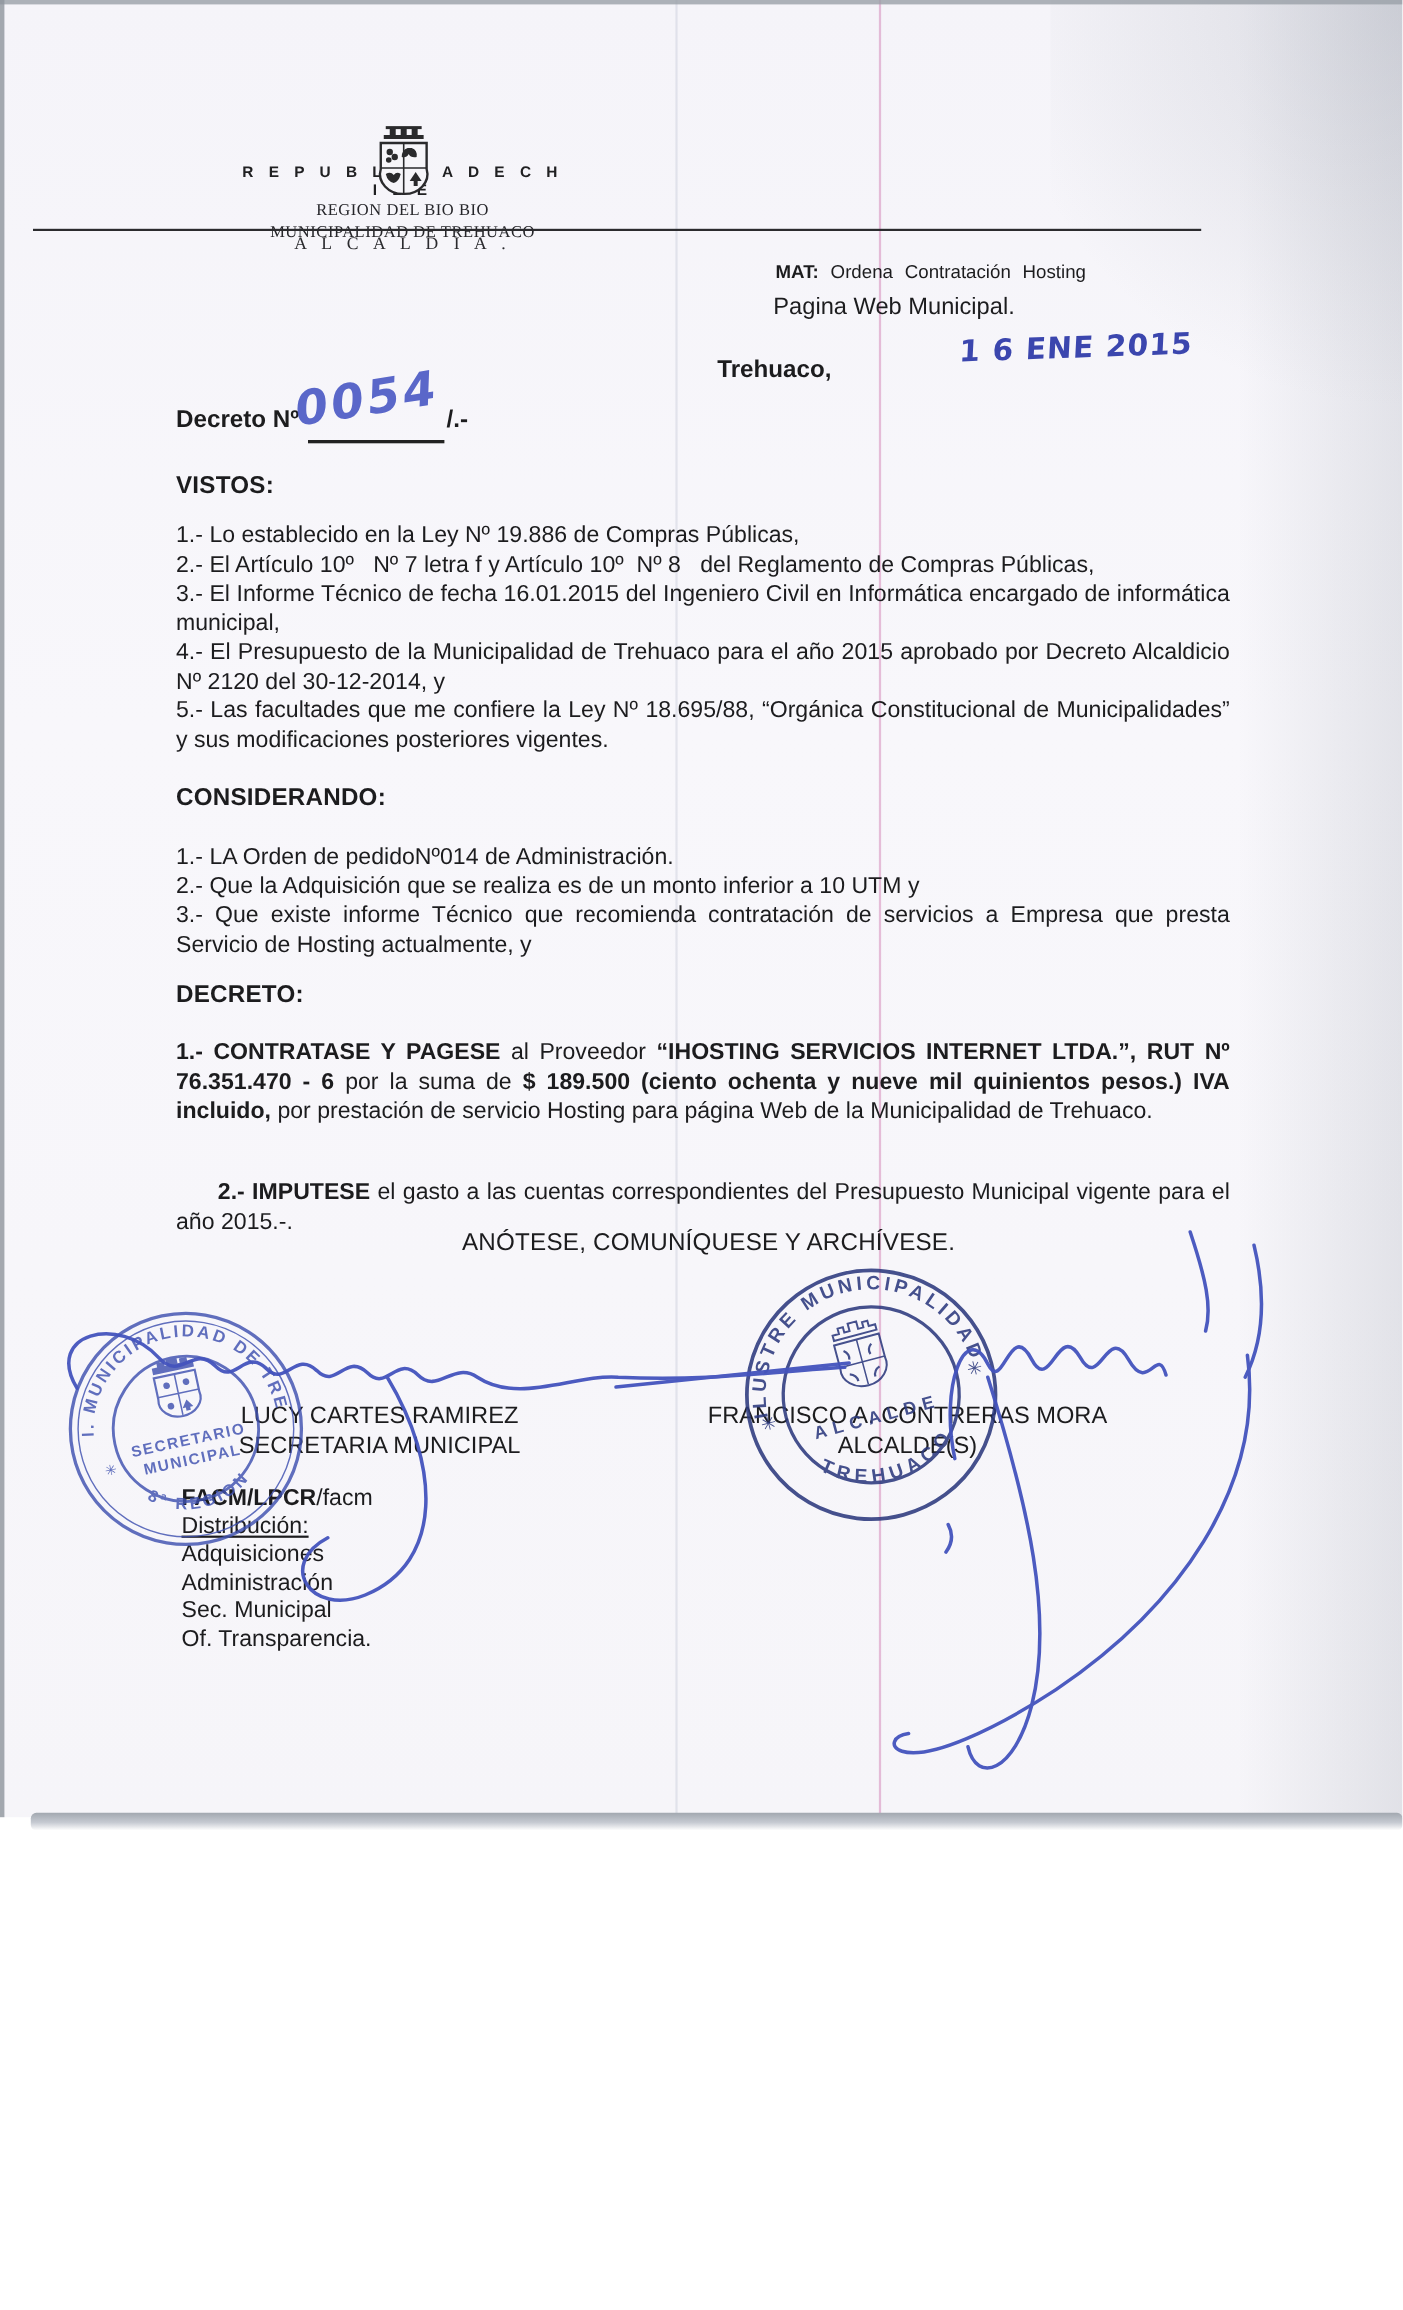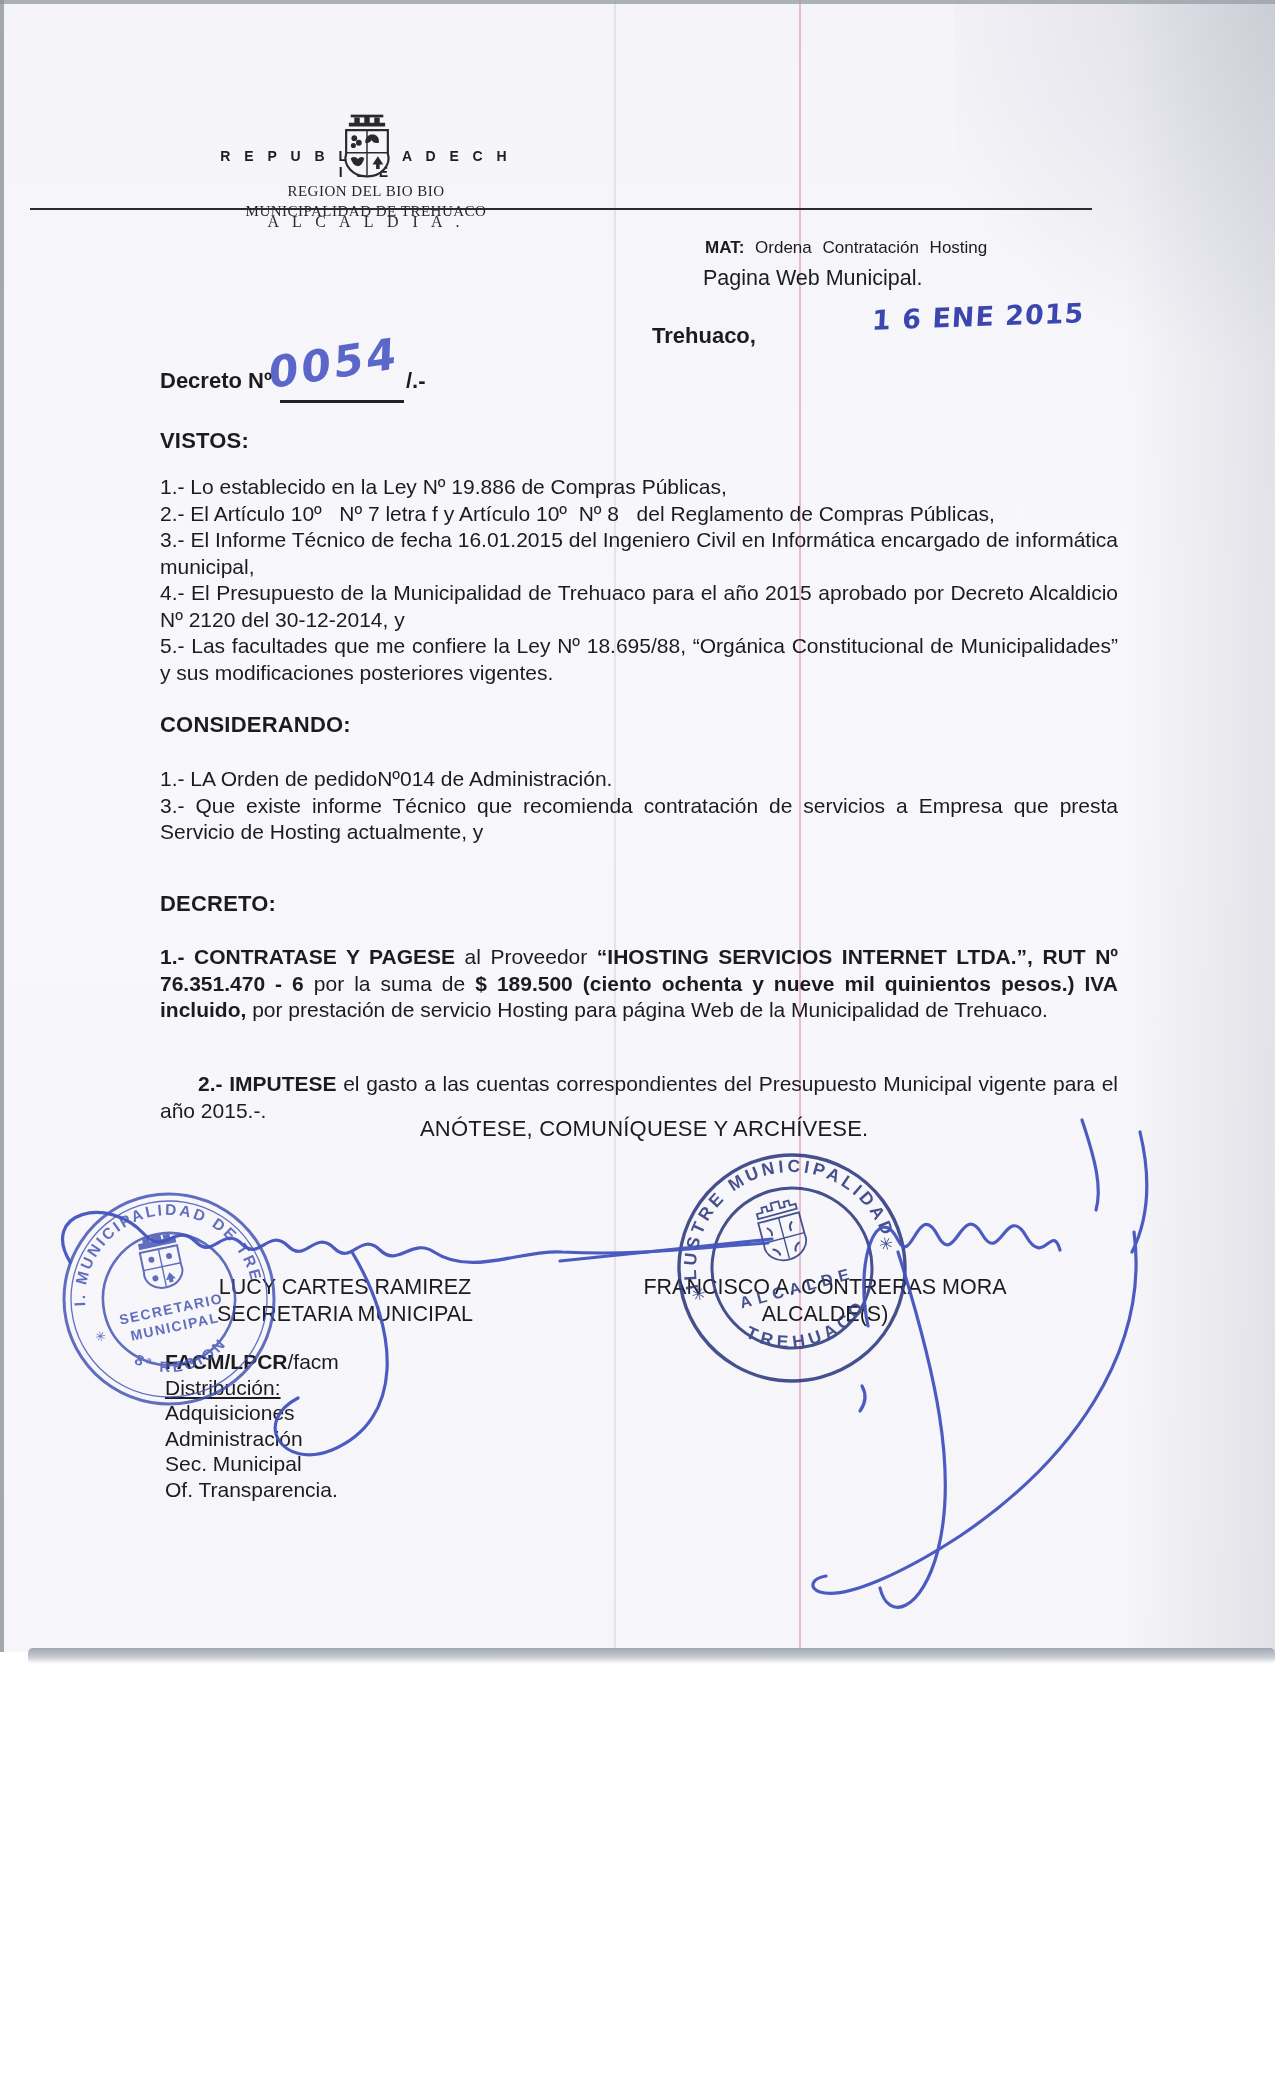--- a/index.html
+++ b/index.html
@@ -102,20 +102,21 @@
     <p>1.- Lo establecido en la Ley Nº 19.886 de Compras Públicas,</p>
     <p>2.- El Artículo 10º&nbsp;&nbsp; Nº 7 letra f y Artículo 10º&nbsp; Nº 8&nbsp;&nbsp; del Reglamento de Compras Públicas,</p>
     <p>3.- El Informe Técnico de fecha 16.01.2015 del Ingeniero Civil en Informática encargado de informática municipal,</p>
     <p>4.- El Presupuesto de la Municipalidad de Trehuaco para el año 2015 aprobado por Decreto Alcaldicio Nº 2120 del 30-12-2014, y</p>
     <p>5.- Las facultades que me confiere la Ley Nº 18.695/88, “Orgánica Constitucional de Municipalidades” y sus modificaciones posteriores vigentes.</p>
   </div>
 
   <div class="abs h-sec" style="top:712px;">CONSIDERANDO:</div>
   <div class="abs blk" style="top:766px;">
     <p>1.- LA Orden de pedidoNº014 de Administración.</p>
+    <p>2.- Que la Adquisición que se realiza es de un monto inferior a 10 UTM y</p>
     <p>3.- Que existe informe Técnico que recomienda contratación de servicios a Empresa que presta Servicio de Hosting actualmente, y</p>
   </div>
 
   <div class="abs h-sec" style="top:891px;">DECRETO:</div>
   <div class="abs blk" style="top:944px;">
     <p>
       <span class="b">1.- CONTRATASE Y PAGESE</span><span> al Proveedor  </span><span class="b">“IHOSTING SERVICIOS INTERNET LTDA.”, RUT Nº 76.351.470 - 6</span><span> por  la  suma  de </span><span class="b">$ 189.500 (ciento ochenta y nueve mil quinientos pesos.) IVA incluido,</span><span> por prestación de servicio Hosting para página Web de la Municipalidad de Trehuaco.</span>
     </p>
   </div>
   <div class="abs blk" style="top:1071px;text-indent:38px;">

